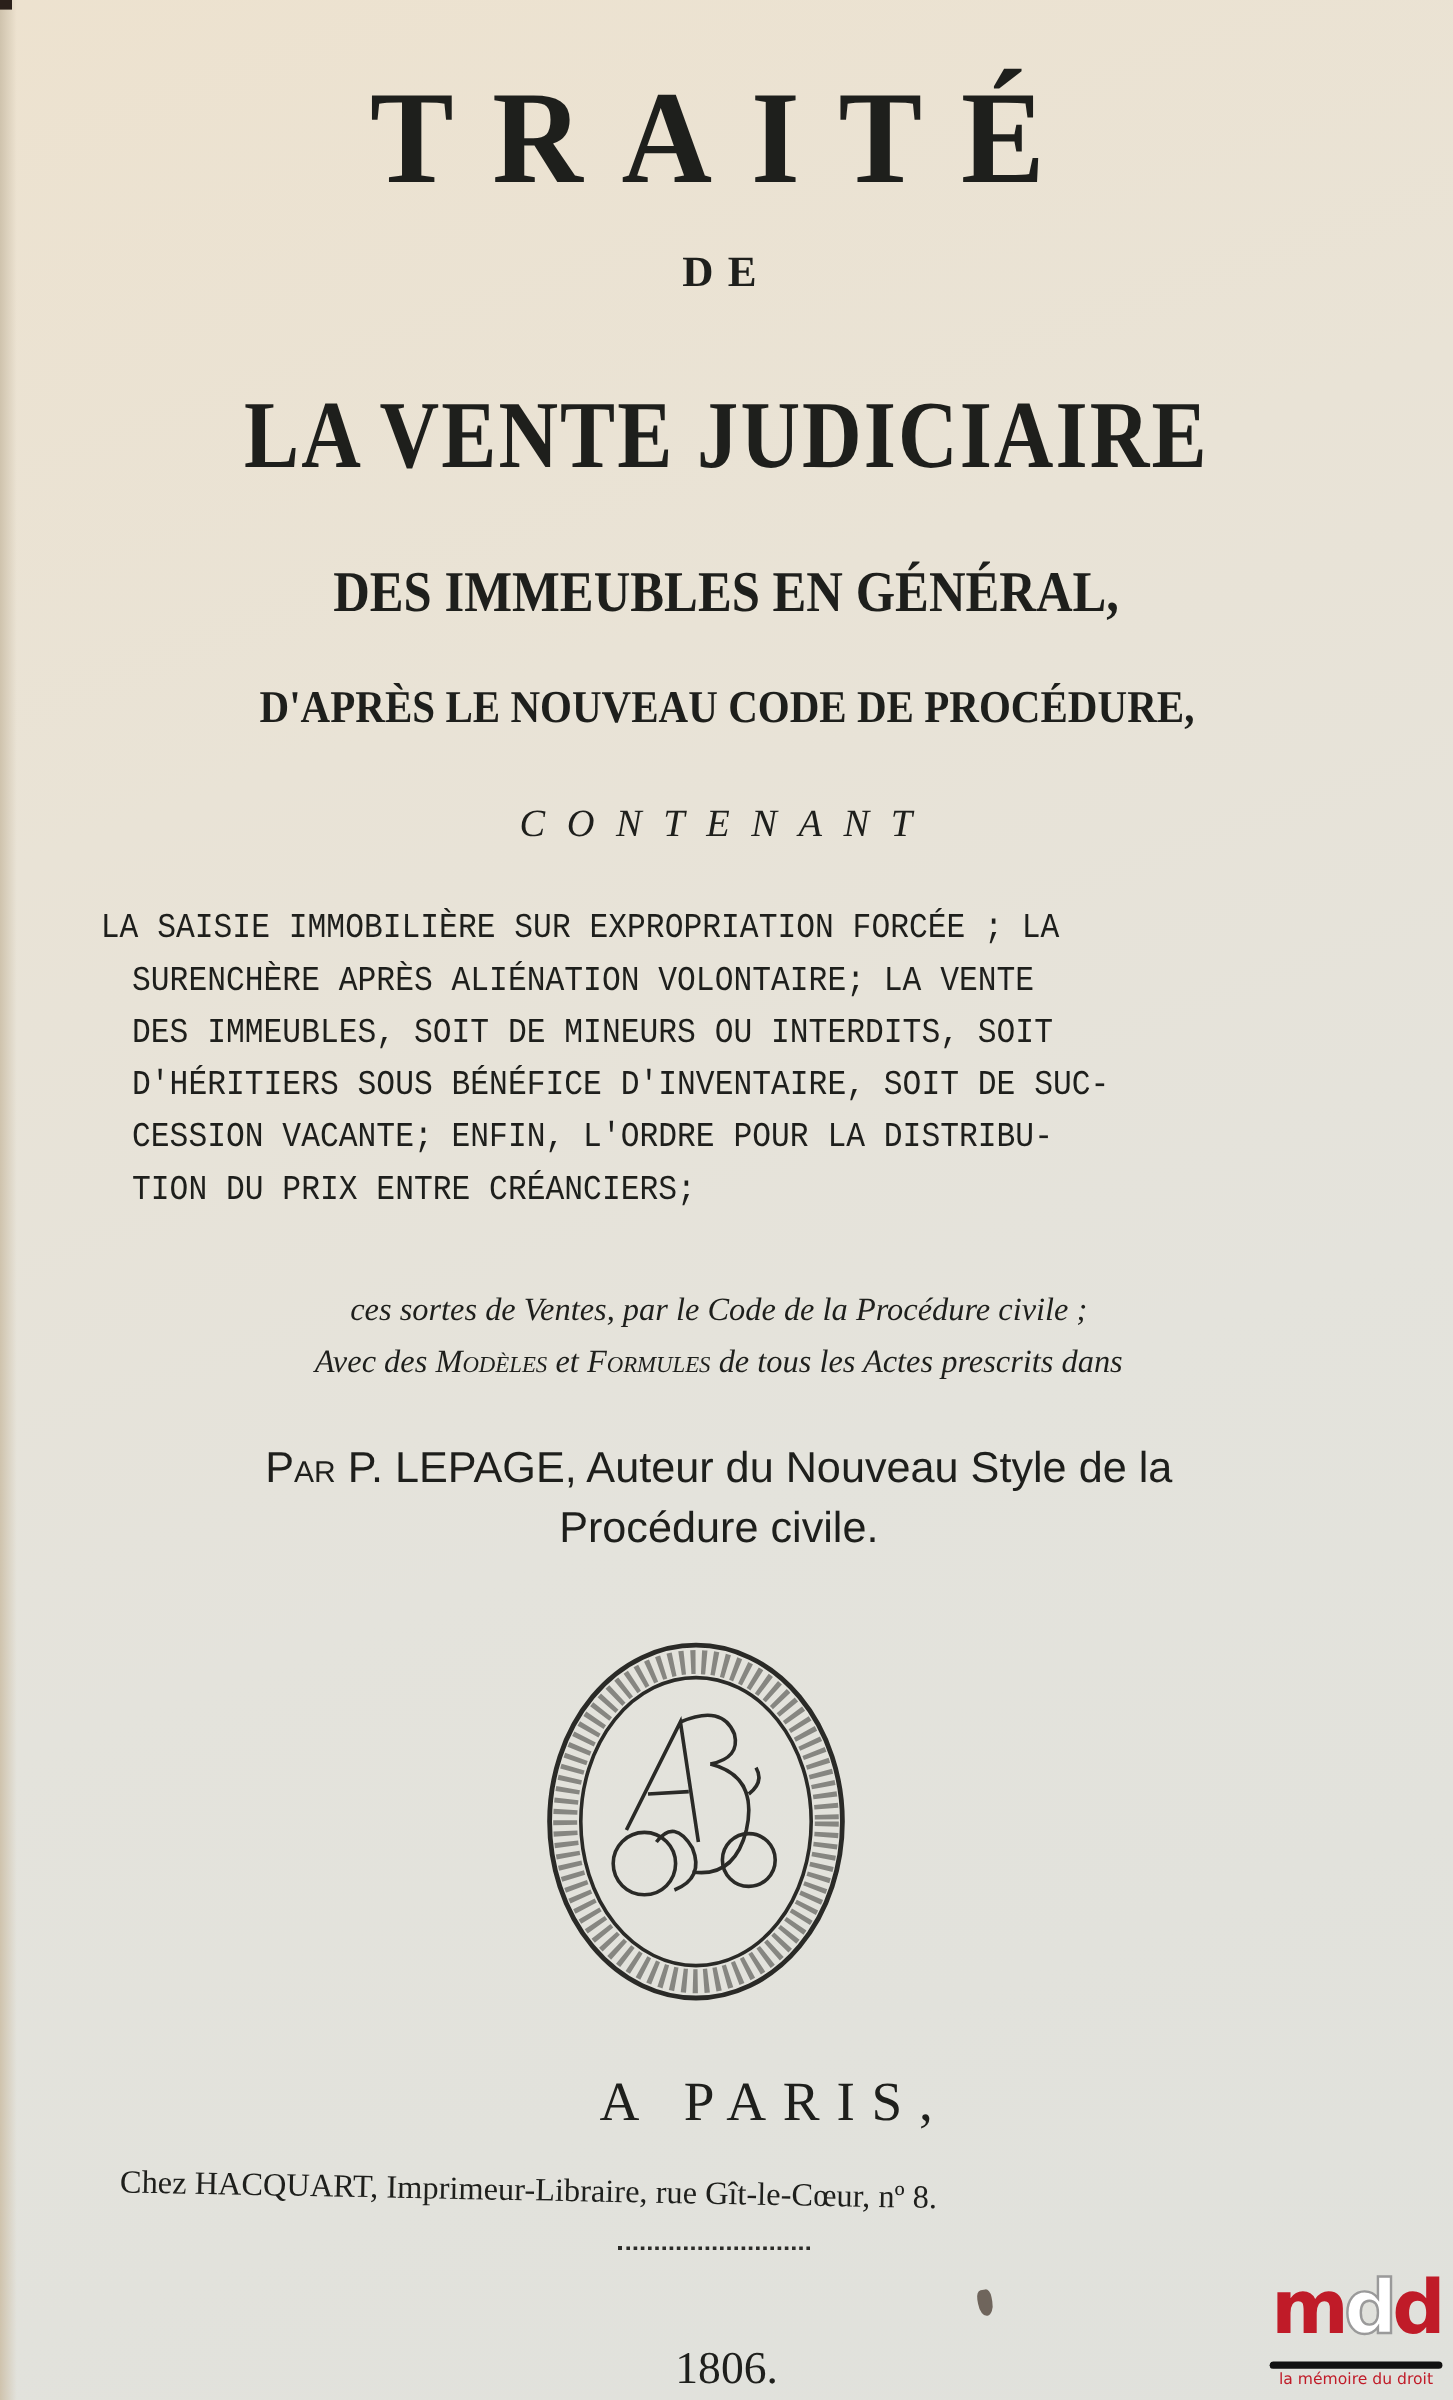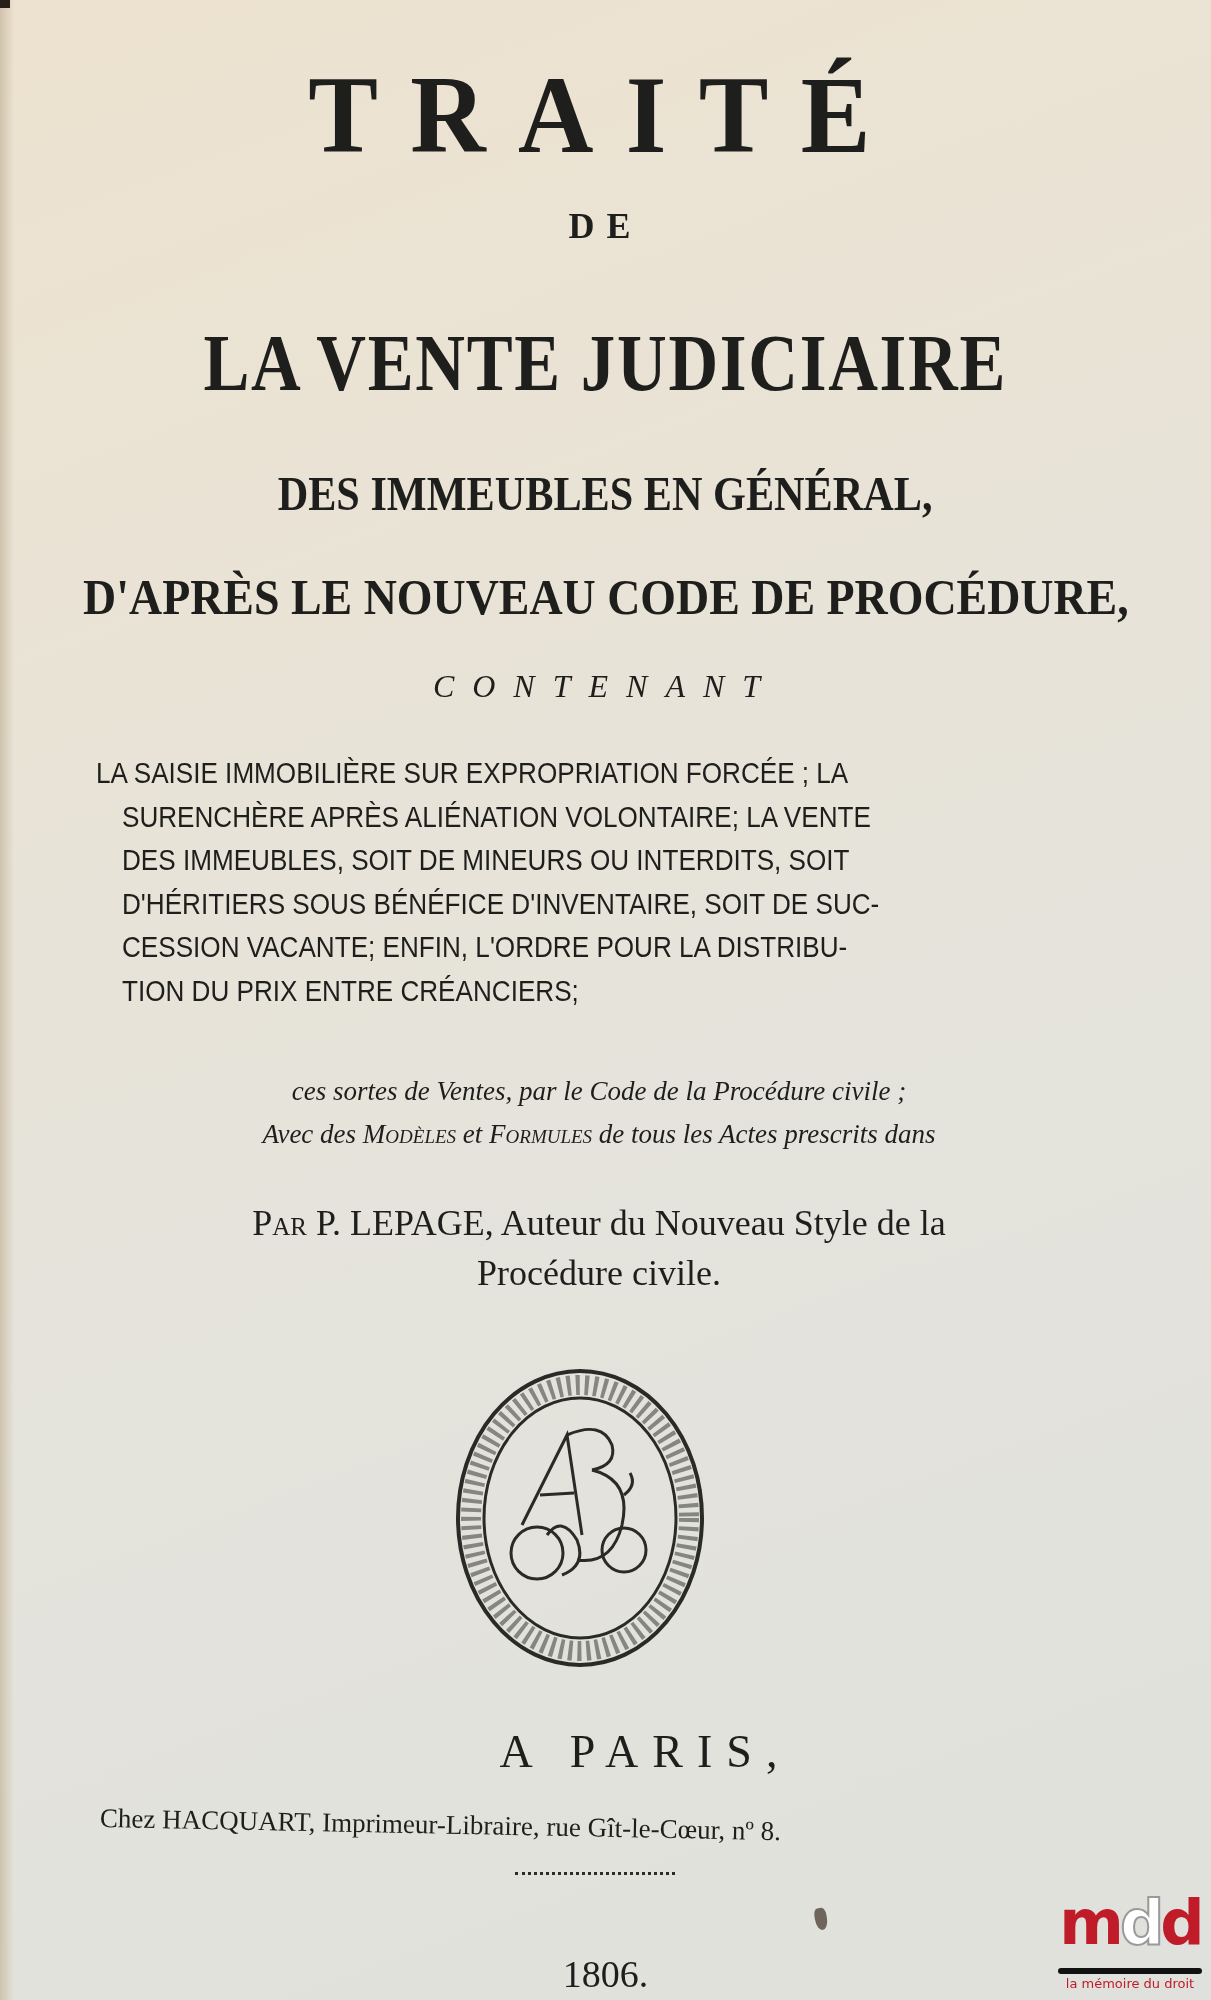--- a/index.html
+++ b/index.html
@@ -23,44 +23,44 @@
     letter-spacing: 34px; font-weight: bold; transform: scaleX(0.95);
   }
   .de { top: 205px; font-size: 36px; letter-spacing: 12px; font-weight: bold; }
   .subtitle {
     top: 318px; font-family: "Liberation Serif", serif; font-size: 80px;
     font-weight: bold; letter-spacing: 2px;
   }
   .subtitle .condensed { transform: scaleX(0.86); }
   .sub2 { top: 466px; font-family: "Liberation Serif", serif; font-size: 48px; font-weight: bold; }
   .sub2 .condensed { transform: scaleX(0.88); }
-  .sub3 { top: 568px; font-family: "Liberation Serif", serif; font-size: 51px; font-weight: bold; }
+  .sub3 { top: 568px; font-family: "Liberation Serif", serif; font-size: 38px; font-weight: bold; }
   .sub3 .condensed { transform: scaleX(0.9); }
   .contenant {
     top: 668px; font-family: "Liberation Serif", serif; font-style: italic;
     font-size: 32px; letter-spacing: 18px;
   }
   .contents-block {
     position: absolute; top: 752px; left: 84px; width: 1030px;
-    font-family: Liberation Sans, sans-serif; font-size: 29px; line-height: 43.5px; margin-left: 12px;
+    font-family: Liberation Mono, monospace; font-size: 29px; line-height: 43.5px;
   }
   .contents-block .cl { white-space: nowrap; display: block; }
   .contents-block .cl .condensed { transform-origin: left center; transform: scaleX(0.9); }
   .contents-block .indent { padding-left: 26px; }
 
   .avec {
     position: absolute; top: 1070px; left: 84px; width: 1030px;
     font-family: "Liberation Serif", serif; font-style: italic;
     font-size: 27px; line-height: 43px; text-align: center;
   }
   .avec .sc { font-variant: small-caps; }
 
   .author {
     position: absolute; top: 1198px; left: 84px; width: 1030px;
-    font-family: Liberation Serif, serif; font-size: 36px; line-height: 50px; text-align: center;
+    font-family: Liberation Sans, sans-serif; font-size: 36px; line-height: 50px; text-align: center;
   }
   .author .sc { font-variant: small-caps; }
 
   .mark {
     position: absolute; left: 452px; top: 1365px; width: 256px; height: 306px;
   }
 
   .paris { top: 1725px; font-family: "Liberation Serif", serif; font-size: 46px; letter-spacing: 14px; padding-left: 40px; }
   .imprint {
     position: absolute; top: 1803px; left: 100px; width: 1000px;

